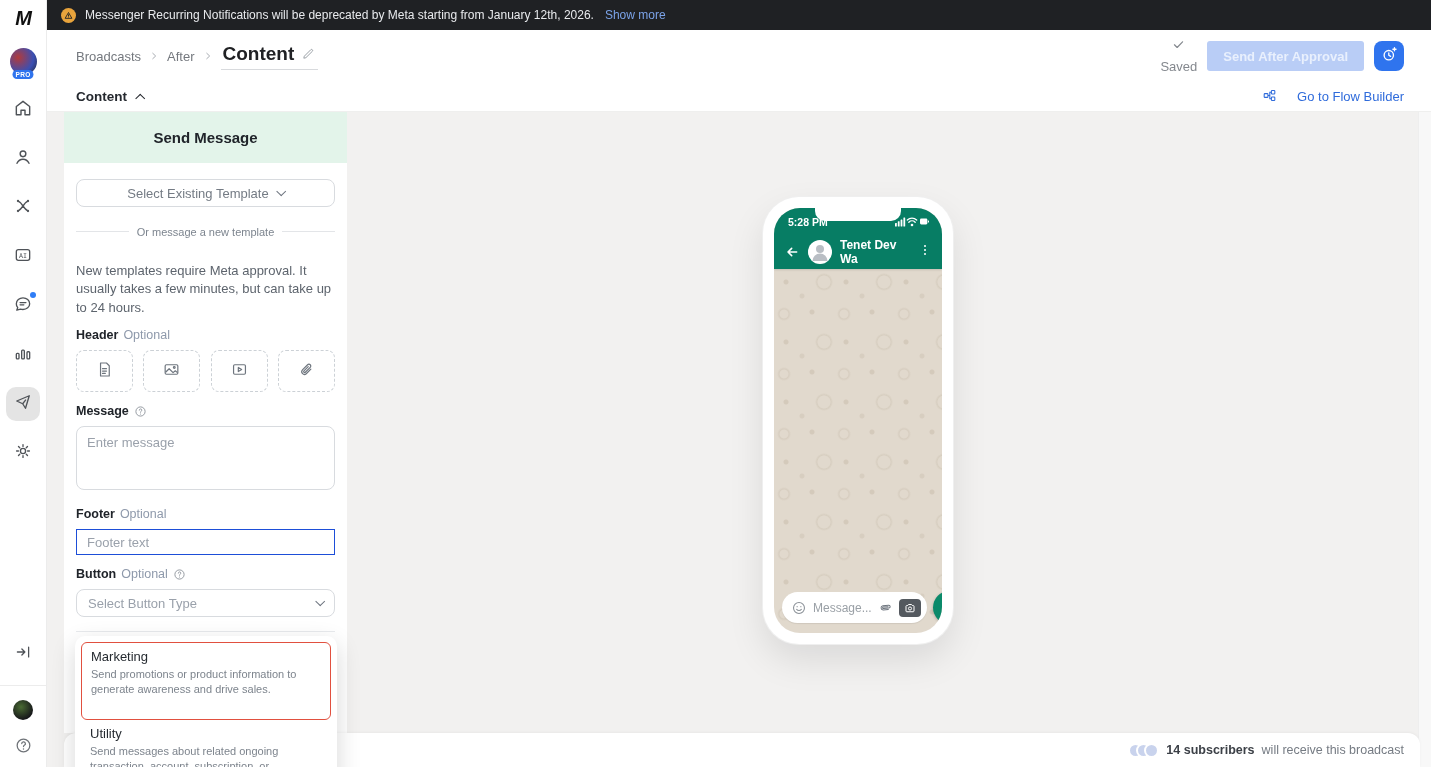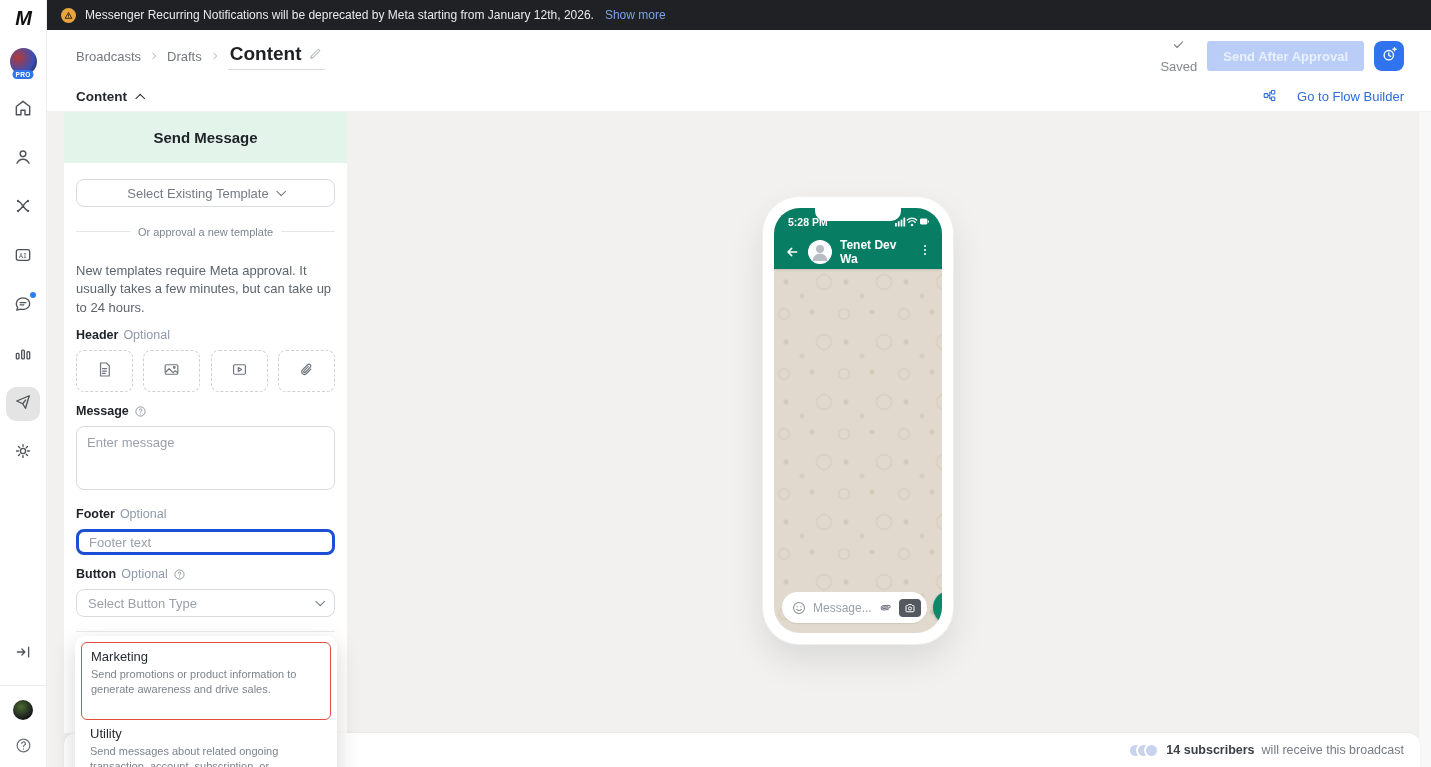--- a/index.html
+++ b/index.html
@@ -92,21 +92,21 @@
   .opt { font-size:12.5px; color:#8e99ab; }
   .q-ic { color:#8d939b; display:flex; cursor:pointer; }
   .q-ic svg { width:13px; height:13px; }
   .media-row { margin-top:8px; display:flex; justify-content:space-between; }
   .media-btn { width:57px; height:42px; border:1px dashed #ccd1d6; border-radius:8px; background:#fff;
                display:flex; align-items:center; justify-content:center; color:#6e757e; cursor:pointer; }
   .media-btn svg { width:19px; height:19px; }
   .msg-area { margin-top:8px; width:100%; height:64px; border:1px solid #d8dbdf; border-radius:8px; resize:none;
               font-family:inherit; font-size:13px; padding:8px 10px; color:#333; outline:none; }
   .msg-area::placeholder, .txt-input::placeholder { color:#9aa1ab; }
-  .txt-input { margin-top:8px; width:100%; height:26px; border:3px solid #1d4ed8; border-radius:8px;
+  .txt-input { margin-top:8px; width:100%; height:26px; border:1px solid #1d4ed8; border-radius:0;
                font-family:inherit; font-size:13px; padding:0 10px; color:#333; outline:none; }
   .sel-field { margin-top:8px; width:100%; height:28px; border:1px solid #d8dbdf; border-radius:8px; background:#fff;
                display:flex; align-items:center; justify-content:space-between; padding:0 11px; cursor:pointer; }
   .sel-field span { font-size:13px; color:#9aa1ab; }
   .sel-field .chev, .tmpl-btn .chev { color:#6f7680; }
   .form-hr { margin-top:14px; height:1px; background:#e8eaed; }
   .cat-sel { margin-top:10px; }
 
   
   .dropdown { position:absolute; left:28px; top:524px; width:262px; background:#fff; border-radius:10px;
@@ -261,21 +261,21 @@
   </div>
 
   <div class="topbar">
     <div class="crumbs">
       <span class="crumb">Broadcasts</span>
       <span class="crumb-sep">
           <svg viewBox="0 0 24 24" fill="none" stroke="currentColor" stroke-width="2.4" stroke-linecap="round" stroke-linejoin="round">
             <path d="M9 5.5l7 6.5-7 6.5"></path>
           </svg>
         </span>
-      <span class="crumb">Drafts</span>
+      <span class="crumb">After</span>
       <span class="crumb-sep">
           <svg viewBox="0 0 24 24" fill="none" stroke="currentColor" stroke-width="2.4" stroke-linecap="round" stroke-linejoin="round">
             <path d="M9 5.5l7 6.5-7 6.5"></path>
           </svg>
         </span>
       <span class="title-wrap">
         <span class="page-title">Content</span>
         <span class="pencil">
             <svg viewBox="0 0 24 24" fill="none" stroke="currentColor" stroke-width="1.6" stroke-linejoin="round">
               <path d="M4.5 19.5l.8-3.2L15.8 5.8a1.8 1.8 0 0 1 2.5 2.5L7.8 18.7z"></path>
@@ -324,21 +324,21 @@
       <div class="form-header">
         <span>Send Message</span>
       </div>
       <div class="form-body">
         <button class="tmpl-btn">
           <span>Select Existing Template</span>
           <i class="chev down"></i>
         </button>
         <div class="compose-div">
           <span class="line"></span>
-          <span>Or approval a new template</span>
+          <span>Or message a new template</span>
           <span class="line"></span>
         </div>
         <div class="note">New templates require Meta approval. It usually takes a few minutes, but can take up to 24 hours.</div>
 
         <div class="lbl-row m11">
           <span class="lbl">Header</span>
           <span class="opt">Optional</span>
         </div>
         <div class="media-row">
           <button class="media-btn">

